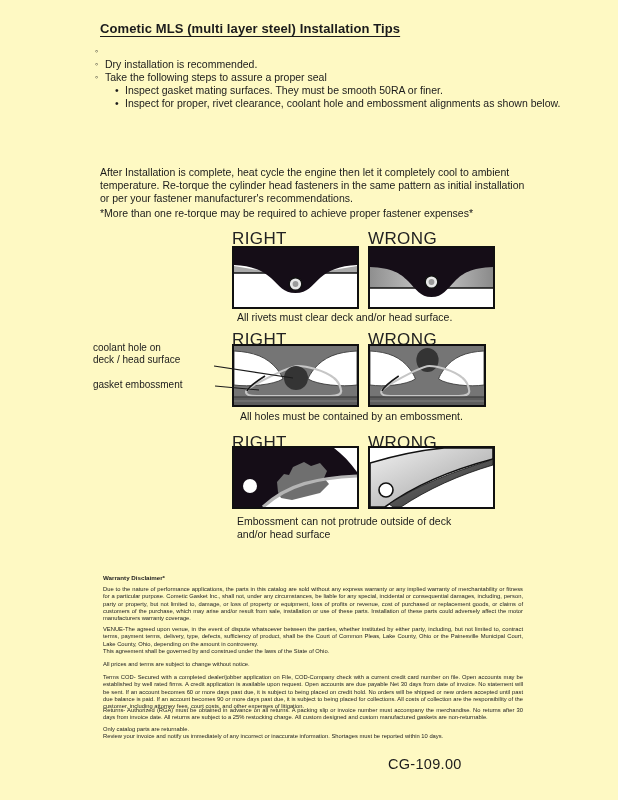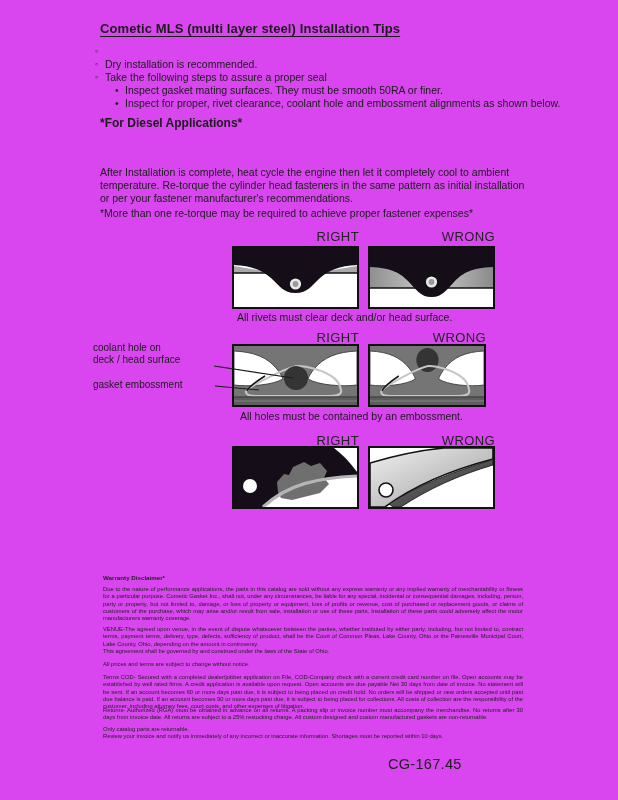--- a/index.html
+++ b/index.html
@@ -1,20 +1,20 @@
 <!DOCTYPE html>
 <html><head>
 <meta charset="utf-8">
 <style>
   * { margin: 0; padding: 0; box-sizing: border-box; }
   html,body { background:#ffffff; }
   .page {
     position: relative;
     width: 618px; height: 800px;
-    background: #d946ef;
+    background: #fef9c3;
     font-family: "Liberation Sans", sans-serif;
     color: #1b1b1b;
     overflow: hidden;
   }
   .abs { position: absolute; }
   .pre { white-space: pre-line; }
 
   .title {
     left: 100px; top: 21px;
     font-size: 13px; font-weight: bold;
@@ -25,21 +25,21 @@
   .bullets { left: 95px; top: 45px; font-size: 10.5px; line-height: 13px; }
   .b-row { display: flex; }
   .b-row .mark { width: 10px; text-align: left; font-size: 9px; line-height: 13px; }
   .b-row.lvl2 { padding-left: 20px; }
   .b-row.lvl2 .mark { font-size: 10.5px; }
 
   .diesel-heading { left: 100px; top: 116px; font-size: 12px; font-weight: bold; }
   .para { left: 100px; width: 440px; font-size: 10.5px; line-height: 13px; }
   .p1 { top: 135px; } .p2 { top: 166px; } .p3 { top: 207px; }
 
-  .dg-header { font-size: 13px; letter-spacing: .4px; color: #222; text-align: right; width: 127px; }
+  .dg-header { font-size: 17px; letter-spacing: .4px; color: #222; text-align: left; width: 127px; }
   .panel { border: 2px solid #101010; width: 127px; height: 63px; background:#fff; }
   .panel svg { display:block; width: 123px; height: 59px; }
   .panel.narrow { width: 118px; }
   .panel.narrow svg { width: 114px; }
   .caption { font-size: 10.5px; line-height: 12.5px; color:#1b1b1b; }
 
   .ann { width: 120px; text-align: left; font-size: 10px; line-height: 11.5px; color:#1b1b1b; }
 
   .fine { left: 103px; width: 420px; font-size: 5.8px; line-height: 7.3px; color: #222;
           text-align: justify; letter-spacing: 0; }
@@ -72,21 +72,20 @@
     <div class="b-row lvl2">
       <span class="mark">•</span>
       <span>Inspect gasket mating surfaces.  They must be smooth 50RA or finer.</span>
     </div>
     <div class="b-row lvl2">
       <span class="mark">•</span>
       <span>Inspect for proper, rivet clearance, coolant hole and embossment alignments as shown below.</span>
     </div>
   </div>
 
-  <div class="abs diesel-heading">*For Diesel Applications*</div>
   <div class="abs para p2 pre">After Installation is complete, heat cycle the engine then let it completely cool to ambient
 temperature. Re-torque the cylinder head fasteners in the same pattern as initial installation
 or per your fastener manufacturer's recommendations.</div>
   <div class="abs para p3 pre">*More than one re-torque may be required to achieve proper fastener expenses*</div>
 
   <div class="abs dg-header" style="left:232px; top:229px;">RIGHT</div>
   <div class="abs dg-header" style="left:368px; top:229px;">WRONG</div>
 
   <div class="abs panel" style="left:232px; top:246px;">
     <svg viewBox="0 0 123 59">
@@ -187,26 +186,28 @@
             <stop offset="1" stop-color="#2c2c2c"></stop>
         </linearGradient>
       </defs>
       <rect width="123" height="59" fill="#ffffff"></rect>
       <path d="M0,15 C30,6 52,2 74,0 L123,0 L123,11 C85,21 46,36 15,59 L0,59 Z" fill="url(#g3)" stroke="#111" stroke-width="1.6"></path>
       <path d="M19,56 C50,36 84,24 118,13 L123,11 L123,17 C89,27 58,41 31,59 L23,59 Z" fill="url(#g4)" stroke="#111" stroke-width="0.8"></path>
       <circle cx="16" cy="42" r="7" fill="#ffffff" stroke="#111" stroke-width="1.6"></circle>
     </svg>
   </div>
 
+  <div class="abs caption pre" style="left:237px; top:515px;">Embossment can not protrude outside of deck
+and/or head surface</div>
 
   <div class="abs warranty-heading">Warranty Disclaimer*</div>
   <div class="abs fine" style="top:586px;">Due to the nature of performance applications, the parts in this catalog are sold without any express warranty or any implied warranty of merchantability or fitness for a particular purpose.  Cometic Gasket Inc., shall not, under any circumstances, be liable for any special, incidental or consequential damages, including, person, party or property, but not limited to, damage, or loss of property or equipment, loss of profits or revenue, cost of purchased or replacement goods, or claims of customers of the purchase, which may arise and/or result from sale, installation or use of these parts.  Installation of these parts could adversely affect the motor manufacturers warranty coverage.</div>
   <div class="abs fine" style="top:626px;">VENUE-The agreed upon venue, in the event of dispute whatsoever between the parties, whether instituted by either party, including, but not limited to, contract terms, payment terms, delivery, type, defects, sufficiency of product, shall be the Court of Common Pleas, Lake County, Ohio or the Painesville Municipal Court, Lake County, Ohio, depending on the amount in controversy.</div>
   <div class="abs fine no-just" style="top:648px;">This agreement shall be governed by and construed under the laws of the State of Ohio.</div>
   <div class="abs fine no-just" style="top:661px;">All prices and terms are subject to change without notice.</div>
   <div class="abs fine" style="top:674px;">Terms COD- Secured with a completed dealer/jobber application on File, COD-Company check with a current credit card number on file.  Open accounts may be established by well rated firms.  A credit application is available upon request.  Open accounts are due payable Net 30 days from date of invoice.  No statement will be sent.  If an account becomes 60 or more days past due, it is subject to being placed on credit hold.  No orders will be shipped or new orders accepted until past due balance is paid.  If an account becomes 90 or more days past due, it is subject to being placed for collections.  All costs of collection are the responsibility of the customer, including attorney fees, court costs, and other expenses of litigation.</div>
   <div class="abs fine" style="top:707px;">Returns- Authorized (RGA) must be obtained in advance on all returns.  A packing slip or invoice number must accompany the merchandise.  No returns after 30 days from invoice date.  All returns are subject to a 25% restocking charge.  All custom designed and custom manufactured gaskets are non-returnable.</div>
   <div class="abs fine no-just" style="top:726px;">Only catalog parts are returnable.</div>
   <div class="abs fine no-just" style="top:733px;">Review your invoice and notify us immediately of any incorrect or inaccurate information.  Shortages must be reported within 10 days.</div>
 
-  <div class="abs page-number">CG-167.45</div>
+  <div class="abs page-number">CG-109.00</div>
 
 </div>
 
 </body></html>

